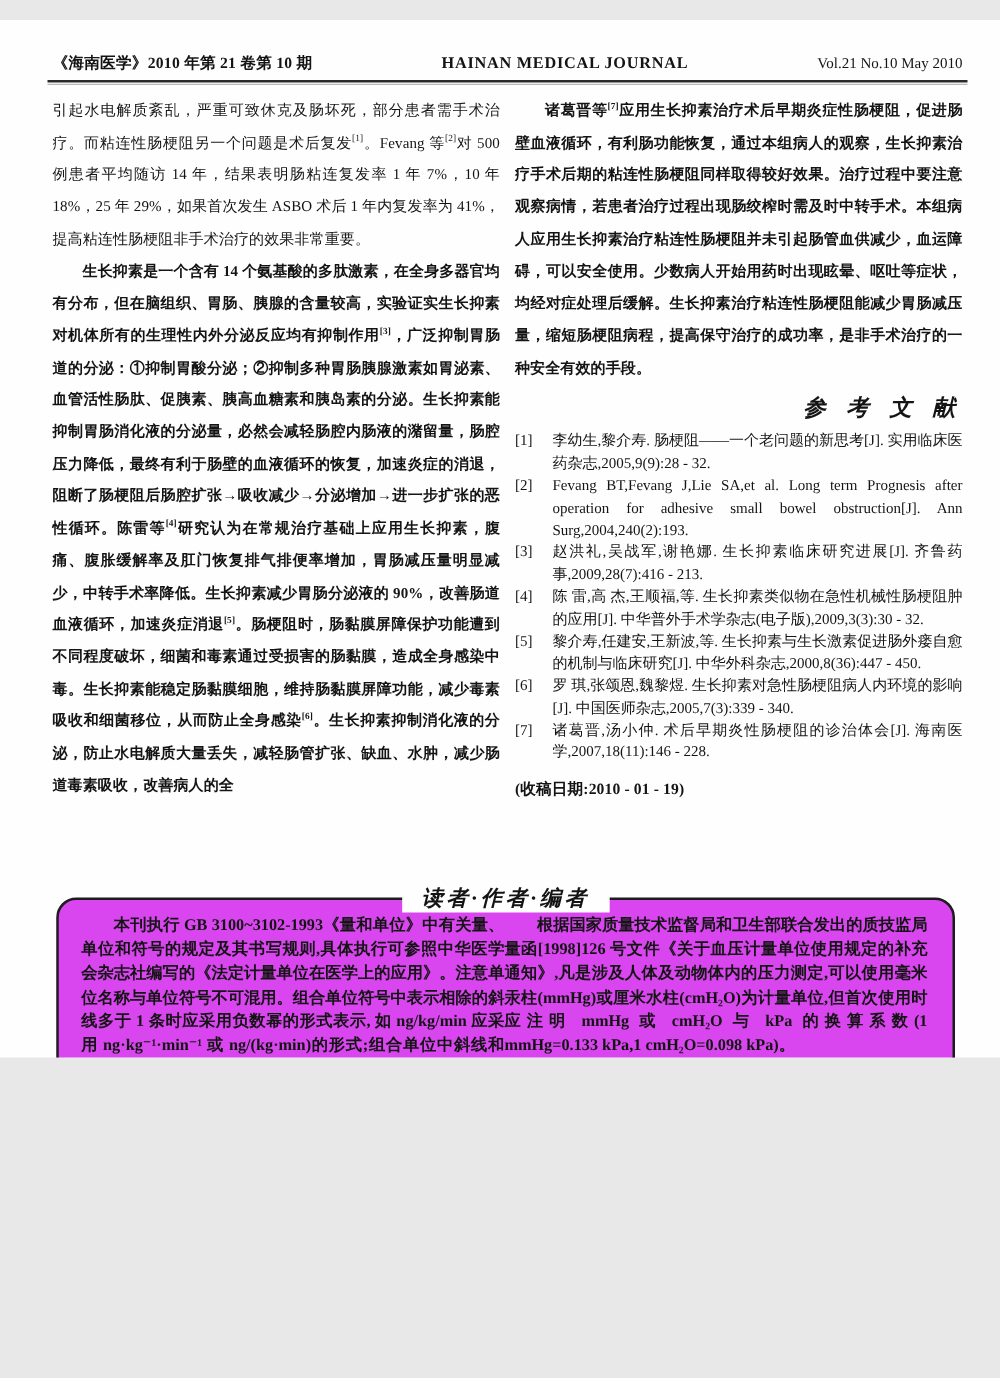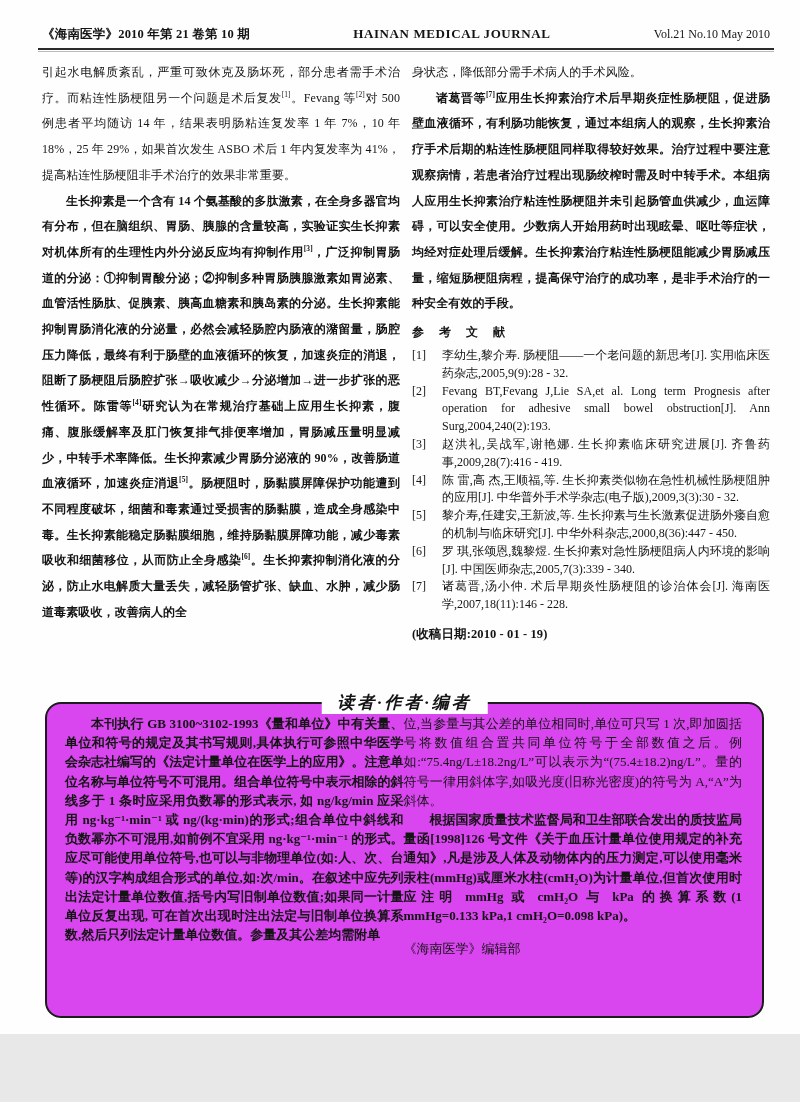--- a/index.html
+++ b/index.html
@@ -1,21 +1,21 @@
 <!DOCTYPE html>
 <html><head>
 <meta charset="utf-8">
 <style>
   * { margin: 0; padding: 0; box-sizing: border-box; }
   html, body { background: #e8e8e8; }
   .page {
     position: relative;
     width: 800px;
-    height: 1034px;
-    margin: 0 auto;
+    height: 830px;
+    margin: 16px auto;
     background: #fefefe;
     color: #141414;
     font-family: "Liberation Serif", "DejaVu Serif", serif;
     overflow: hidden;
   }
   
   .header {
     position: absolute;
     left: 42px; right: 30px; top: 26px;
     display: flex; justify-content: space-between; align-items: baseline;
@@ -41,25 +41,26 @@
   .col { flex: 1; min-width: 0; }
   .col p {
     font-size: 12px;
     line-height: 25.7px;
     text-align: justify;
     letter-spacing: 0.1px;
   }
   p.indent { text-indent: 2em; font-weight: bold; }
   sup { font-size: 0.62em; vertical-align: super; line-height: 0; }
   .refs-heading {
-    font-size: 12px;
+    font-size: 18px;
     font-weight: bold;
-    text-align: left;
+    text-align: right;
     letter-spacing: 6px;
     margin: 7px 0 6px 0;
+    font-style: italic;
   }
   .ref { display: flex; font-size: 12px; line-height: 17.8px; }
   .ref-label { width: 30px; flex-shrink: 0; }
   .ref-text  { flex: 1; text-align: justify; }
   .received {
     font-size: 12.5px !important;
     text-align: left;
     margin-top: 8px;
     padding-right: 4px;
     font-weight: bold;
@@ -128,36 +129,35 @@
     <span class="h-right">Vol.21 No.10 May 2010</span>
   </div>
   <div class="header-rule"></div>
 
   <div class="columns">
     <div class="col">
       <p class="noindent">引起水电解质紊乱，严重可致休克及肠坏死，部分患者需手术治疗。而粘连性肠梗阻另一个问题是术后复发<sup>[1]</sup>。Fevang 等<sup>[2]</sup>对 500 例患者平均随访 14 年，结果表明肠粘连复发率 1 年 7%，10 年 18%，25 年 29%，如果首次发生 ASBO 术后 1 年内复发率为 41%，提高粘连性肠梗阻非手术治疗的效果非常重要。</p>
       <p class="indent">生长抑素是一个含有 14 个氨基酸的多肽激素，在全身多器官均有分布，但在脑组织、胃肠、胰腺的含量较高，实验证实生长抑素对机体所有的生理性内外分泌反应均有抑制作用<sup>[3]</sup>，广泛抑制胃肠道的分泌：①抑制胃酸分泌；②抑制多种胃肠胰腺激素如胃泌素、血管活性肠肽、促胰素、胰高血糖素和胰岛素的分泌。生长抑素能抑制胃肠消化液的分泌量，必然会减轻肠腔内肠液的潴留量，肠腔压力降低，最终有利于肠壁的血液循环的恢复，加速炎症的消退，阻断了肠梗阻后肠腔扩张→吸收减少→分泌增加→进一步扩张的恶性循环。陈雷等<sup>[4]</sup>研究认为在常规治疗基础上应用生长抑素，腹痛、腹胀缓解率及肛门恢复排气排便率增加，胃肠减压量明显减少，中转手术率降低。生长抑素减少胃肠分泌液的 90%，改善肠道血液循环，加速炎症消退<sup>[5]</sup>。肠梗阻时，肠黏膜屏障保护功能遭到不同程度破坏，细菌和毒素通过受损害的肠黏膜，造成全身感染中毒。生长抑素能稳定肠黏膜细胞，维持肠黏膜屏障功能，减少毒素吸收和细菌移位，从而防止全身感染<sup>[6]</sup>。生长抑素抑制消化液的分泌，防止水电解质大量丢失，减轻肠管扩张、缺血、水肿，减少肠道毒素吸收，改善病人的全</p>
     </div>
     <div class="col">
-      <p class="noindent">身状态，降低部分需手术病人的手术风险。</p>
       <p class="indent">诸葛晋等<sup>[7]</sup>应用生长抑素治疗术后早期炎症性肠梗阻，促进肠壁血液循环，有利肠功能恢复，通过本组病人的观察，生长抑素治疗手术后期的粘连性肠梗阻同样取得较好效果。治疗过程中要注意观察病情，若患者治疗过程出现肠绞榨时需及时中转手术。本组病人应用生长抑素治疗粘连性肠梗阻并未引起肠管血供减少，血运障碍，可以安全使用。少数病人开始用药时出现眩晕、呕吐等症状，均经对症处理后缓解。生长抑素治疗粘连性肠梗阻能减少胃肠减压量，缩短肠梗阻病程，提高保守治疗的成功率，是非手术治疗的一种安全有效的手段。</p>
 
       <div class="refs-heading">参 考 文 献</div>
 
       <div class="ref">
         <span class="ref-label">[1]</span>
         <span class="ref-text">李幼生,黎介寿. 肠梗阻——一个老问题的新思考[J]. 实用临床医药杂志,2005,9(9):28 - 32.</span>
       </div>
       <div class="ref">
         <span class="ref-label">[2]</span>
         <span class="ref-text">Fevang BT,Fevang J,Lie SA,et al. Long term Prognesis after operation for adhesive small bowel obstruction[J]. Ann Surg,2004,240(2):193.</span>
       </div>
       <div class="ref">
         <span class="ref-label">[3]</span>
-        <span class="ref-text">赵洪礼,吴战军,谢艳娜. 生长抑素临床研究进展[J]. 齐鲁药事,2009,28(7):416 - 419.</span>
+        <span class="ref-text">赵洪礼,吴战军,谢艳娜. 生长抑素临床研究进展[J]. 齐鲁药事,2009,28(7):416 - 213.</span>
       </div>
       <div class="ref">
         <span class="ref-label">[4]</span>
         <span class="ref-text">陈 雷,高 杰,王顺福,等. 生长抑素类似物在急性机械性肠梗阻肿的应用[J]. 中华普外手术学杂志(电子版),2009,3(3):30 - 32.</span>
       </div>
       <div class="ref">
         <span class="ref-label">[5]</span>
         <span class="ref-text">黎介寿,任建安,王新波,等. 生长抑素与生长激素促进肠外瘘自愈的机制与临床研究[J]. 中华外科杂志,2000,8(36):447 - 450.</span>
       </div>
       <div class="ref">
@@ -173,21 +173,20 @@
     </div>
   </div>
 
   <div class="notice-box">
     <div class="banner">读者·作者·编者</div>
     <div class="box-cols">
       <div class="bcol">
         <p class="indent">本刊执行 GB 3100~3102-1993《量和单位》中有关量、单位和符号的规定及其书写规则,具体执行可参照中华医学会杂志社编写的《法定计量单位在医学上的应用》。注意单位名称与单位符号不可混用。组合单位符号中表示相除的斜线多于 1 条时应采用负数幂的形式表示, 如 ng/kg/min 应采用 ng·kg⁻¹·min⁻¹ 或 ng/(kg·min)的形式;组合单位中斜线和负数幂亦不可混用,如前例不宜采用 ng·kg⁻¹·min⁻¹ 的形式。应尽可能使用单位符号,也可以与非物理单位(如:人、次、台等)的汉字构成组合形式的单位,如:次/min。在叙述中应先列出法定计量单位数值,括号内写旧制单位数值;如果同一计量单位反复出现, 可在首次出现时注出法定与旧制单位换算系数,然后只列法定计量单位数值。参量及其公差均需附单</p>
       </div>
       <div class="bcol">
-        <p class="noindent">位,当参量与其公差的单位相同时,单位可只写 1 次,即加圆括号将数值组合置共同单位符号于全部数值之后。例如:“75.4ng/L±18.2ng/L”可以表示为“(75.4±18.2)ng/L”。量的符号一律用斜体字,如吸光度(旧称光密度)的符号为 A,“A”为斜体。</p>
         <p class="indent">根据国家质量技术监督局和卫生部联合发出的质技监局量函[1998]126 号文件《关于血压计量单位使用规定的补充通知》,凡是涉及人体及动物体内的压力测定,可以使用毫米汞柱(mmHg)或厘米水柱(cmH₂O)为计量单位,但首次使用时应注明 mmHg 或 cmH₂O 与 kPa 的换算系数(1 mmHg=0.133 kPa,1 cmH₂O=0.098 kPa)。</p>
         <p class="signature">《海南医学》编辑部</p>
       </div>
     </div>
   </div>
 
   <div class="footer">· 38 ·</div>
 
 </div>
 

